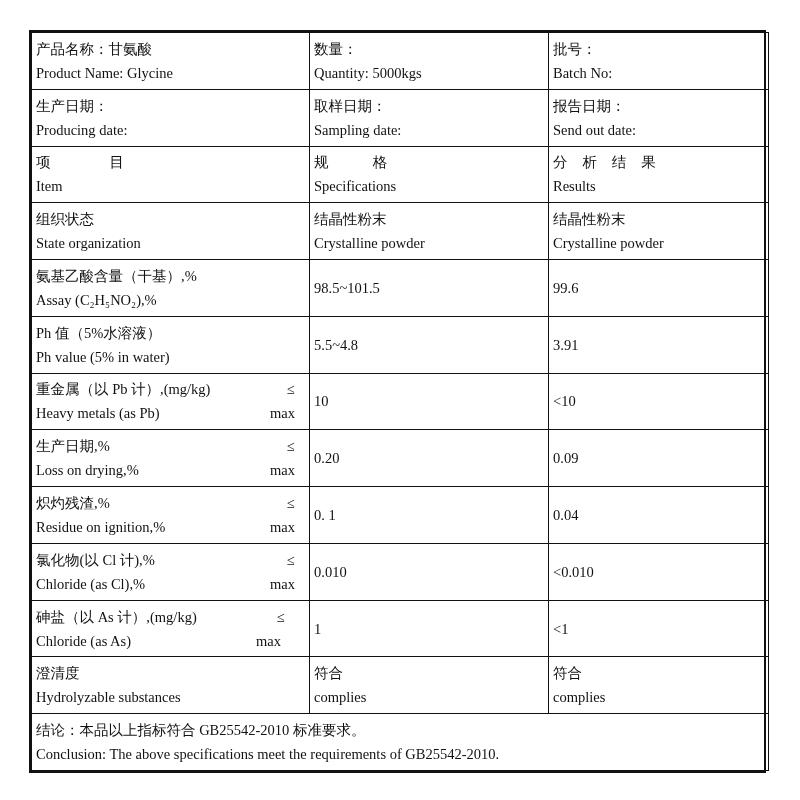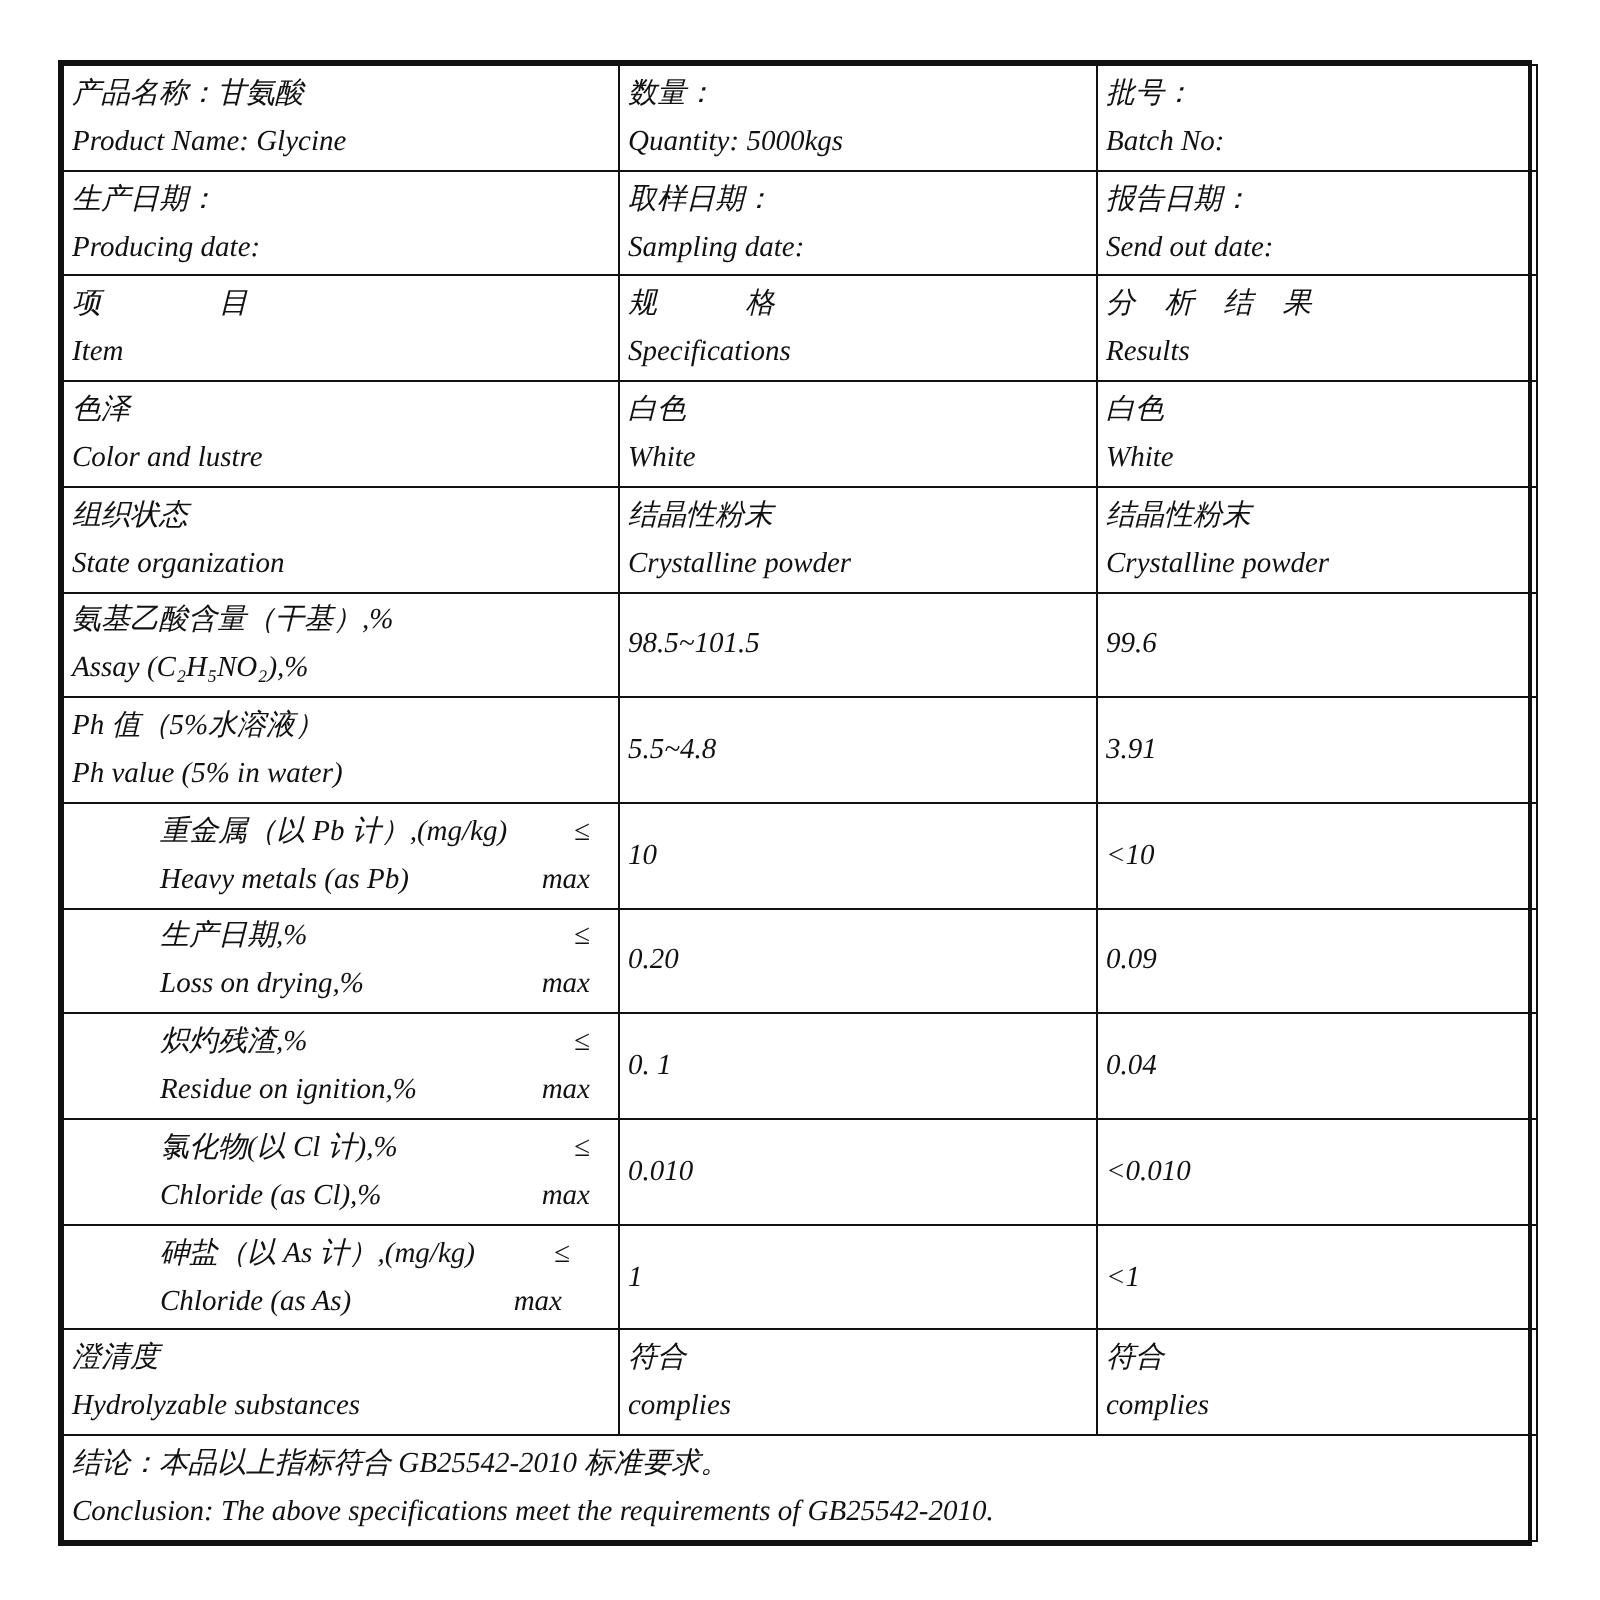--- a/index.html
+++ b/index.html
@@ -2,26 +2,26 @@
 <html><head>
 <meta charset="utf-8">
 <style>
   html, body { margin: 0; padding: 0; background: #ffffff; }
   body { width: 800px; height: 800px; position: relative; overflow: hidden;
          font-family: "Liberation Serif", "DejaVu Serif", serif; color: #111; }
   .doc { position: absolute; left: 29px; top: 30px; width: 737px; height: 743px;
          border: 2px solid #111; box-sizing: border-box; }
   table { border-collapse: collapse; width: 100%; height: 100%; table-layout: fixed; }
   td { border: 1.5px solid #111; padding: 0 4px; vertical-align: middle;
-       font-size: 14.5px; line-height: 24px; overflow: hidden; white-space: nowrap; font-style: italic; }
+       font-size: 14.5px; line-height: 24px; overflow: hidden; white-space: nowrap; }
   td.c { text-align: left; }
   tr.r { height: 49.5px; }
   .line { display: block; }
   .hdr-cn { letter-spacing: 0.2px; }
-  .split { display: flex; justify-content: space-between; padding-right: 8px; margin-left: 44px; }
+  .split { display: flex; justify-content: space-between; padding-right: 8px; }
   .split .aux { padding-right: 2px; }
 </style>
 </head>
 <body>
 
 <div class="doc">
 <table>
   <colgroup>
     <col style="width:278px">
         <col style="width:239px">
@@ -66,34 +66,20 @@
     <td class="c">
       <span class="line hdr-cn">规　　　格</span>
       <span class="line">Specifications</span>
     </td>
     <td class="c">
       <span class="line hdr-cn">分　析　结　果</span>
       <span class="line">Results</span>
     </td>
   </tr>
 
-  <tr class="r">
-    <td>
-      <span class="line">色泽</span>
-      <span class="line">Color and lustre</span>
-    </td>
-    <td class="c">
-      <span class="line">白色</span>
-      <span class="line">White</span>
-    </td>
-    <td class="c">
-      <span class="line">白色</span>
-      <span class="line">White</span>
-    </td>
-  </tr>
 
   <tr class="r">
     <td>
       <span class="line">组织状态</span>
       <span class="line">State organization</span>
     </td>
     <td class="c">
       <span class="line">结晶性粉末</span>
       <span class="line">Crystalline powder</span>
     </td>

